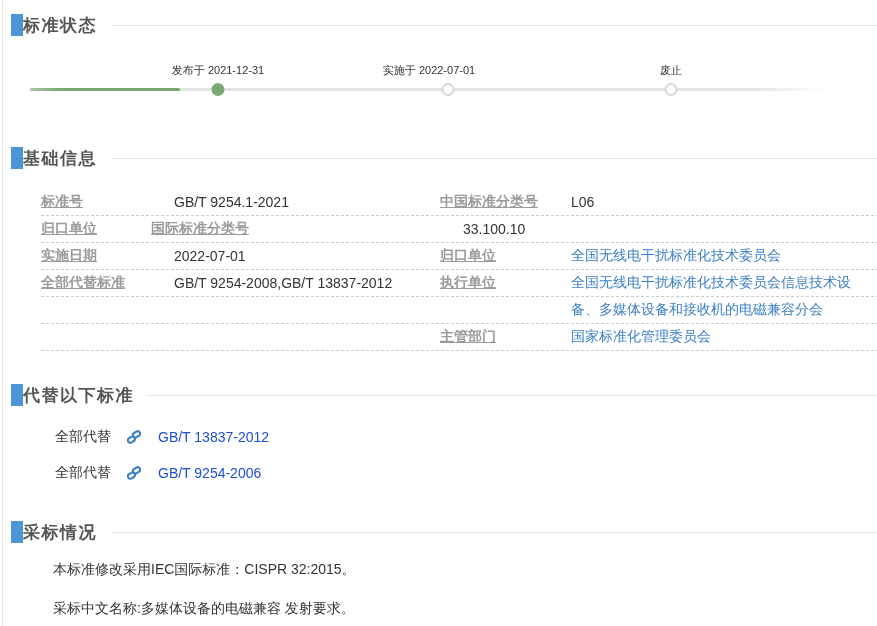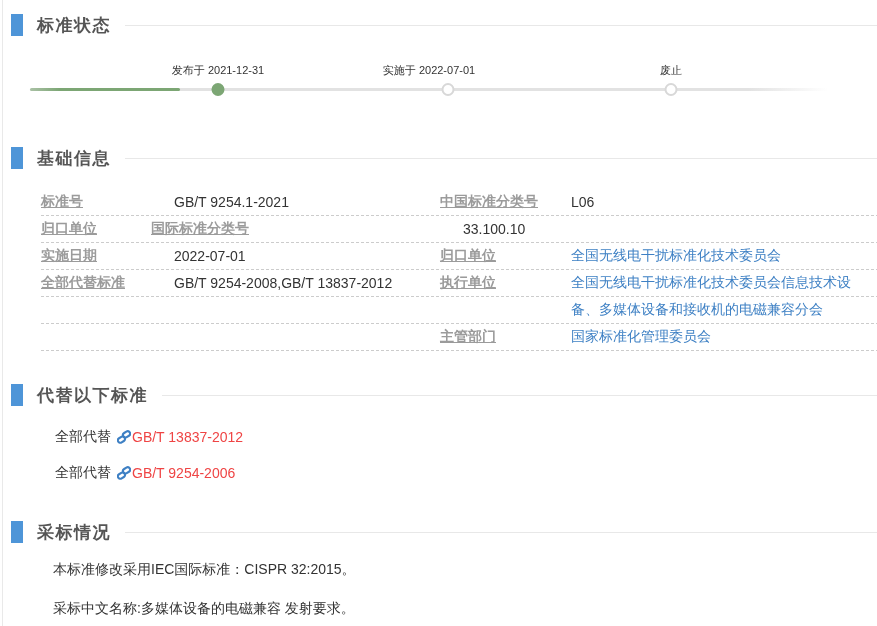--- a/index.html
+++ b/index.html
@@ -15,21 +15,21 @@
     margin-left:2px;
     padding-top:14px;
     background:#fff;
   }
 
   
   .sec-header { display:flex; align-items:center; height:22px; padding-left:8px; }
   .marker { width:12px; height:22px; background:#4e95d8; flex:0 0 auto; }
   .sec-title {
     font-size:17px; font-weight:bold; color:#555;
-    letter-spacing:1.5px; margin-left:14px; white-space:nowrap;
+    letter-spacing:1.5px; white-space:nowrap;
   }
   .rule { flex:1 1 auto; height:1px; background:#e8e8e8; margin-left:14px; }
 
   
   .timeline { position:relative; height:46px; margin-top:27px; }
   .tl-label {
     position:absolute; top:0; transform:translateX(-50%);
     font-size:11px; color:#333; white-space:nowrap;
   }
   .tl-track {
@@ -54,23 +54,23 @@
     border-bottom:1px dashed #ccc;
     font-size:14px;
   }
   .f-label { color:#9b9b9b; font-weight:bold; white-space:nowrap;text-decoration:underline; }
   .f-value { color:#333; white-space:nowrap; overflow:hidden;margin-left:23px; }
   .f-value.link { color:#3e80c4; cursor:pointer; }
 
   
   .rep-item { margin:18px 0 0 52px; font-size:14px; display:flex; align-items:center; }
   .rep-item.first { margin-top:22px; }
-  .rep-rel { color:#333; margin-right:6px; }
+  .rep-rel { color:#333; margin-right:16px; }
   .link-icon { display:inline-flex; align-items:center; margin-right:1px; }
-  .rep-link { color:#ef4444; text-decoration:none; cursor:pointer; }
+  .rep-link { color:#1d4ed8; text-decoration:none; cursor:pointer;margin-left:16px; }
 
   
   .adopt-line { margin:18px 0 0 50px; font-size:14px; color:#333; }
   .adopt-line + .adopt-line { margin-top:21px; }
 
   .sec-basic   { margin-top:38px; }
   .sec-replace { margin-top:33px; }
   .sec-adopt   { margin-top:39px; }
 </style>
 </head>

